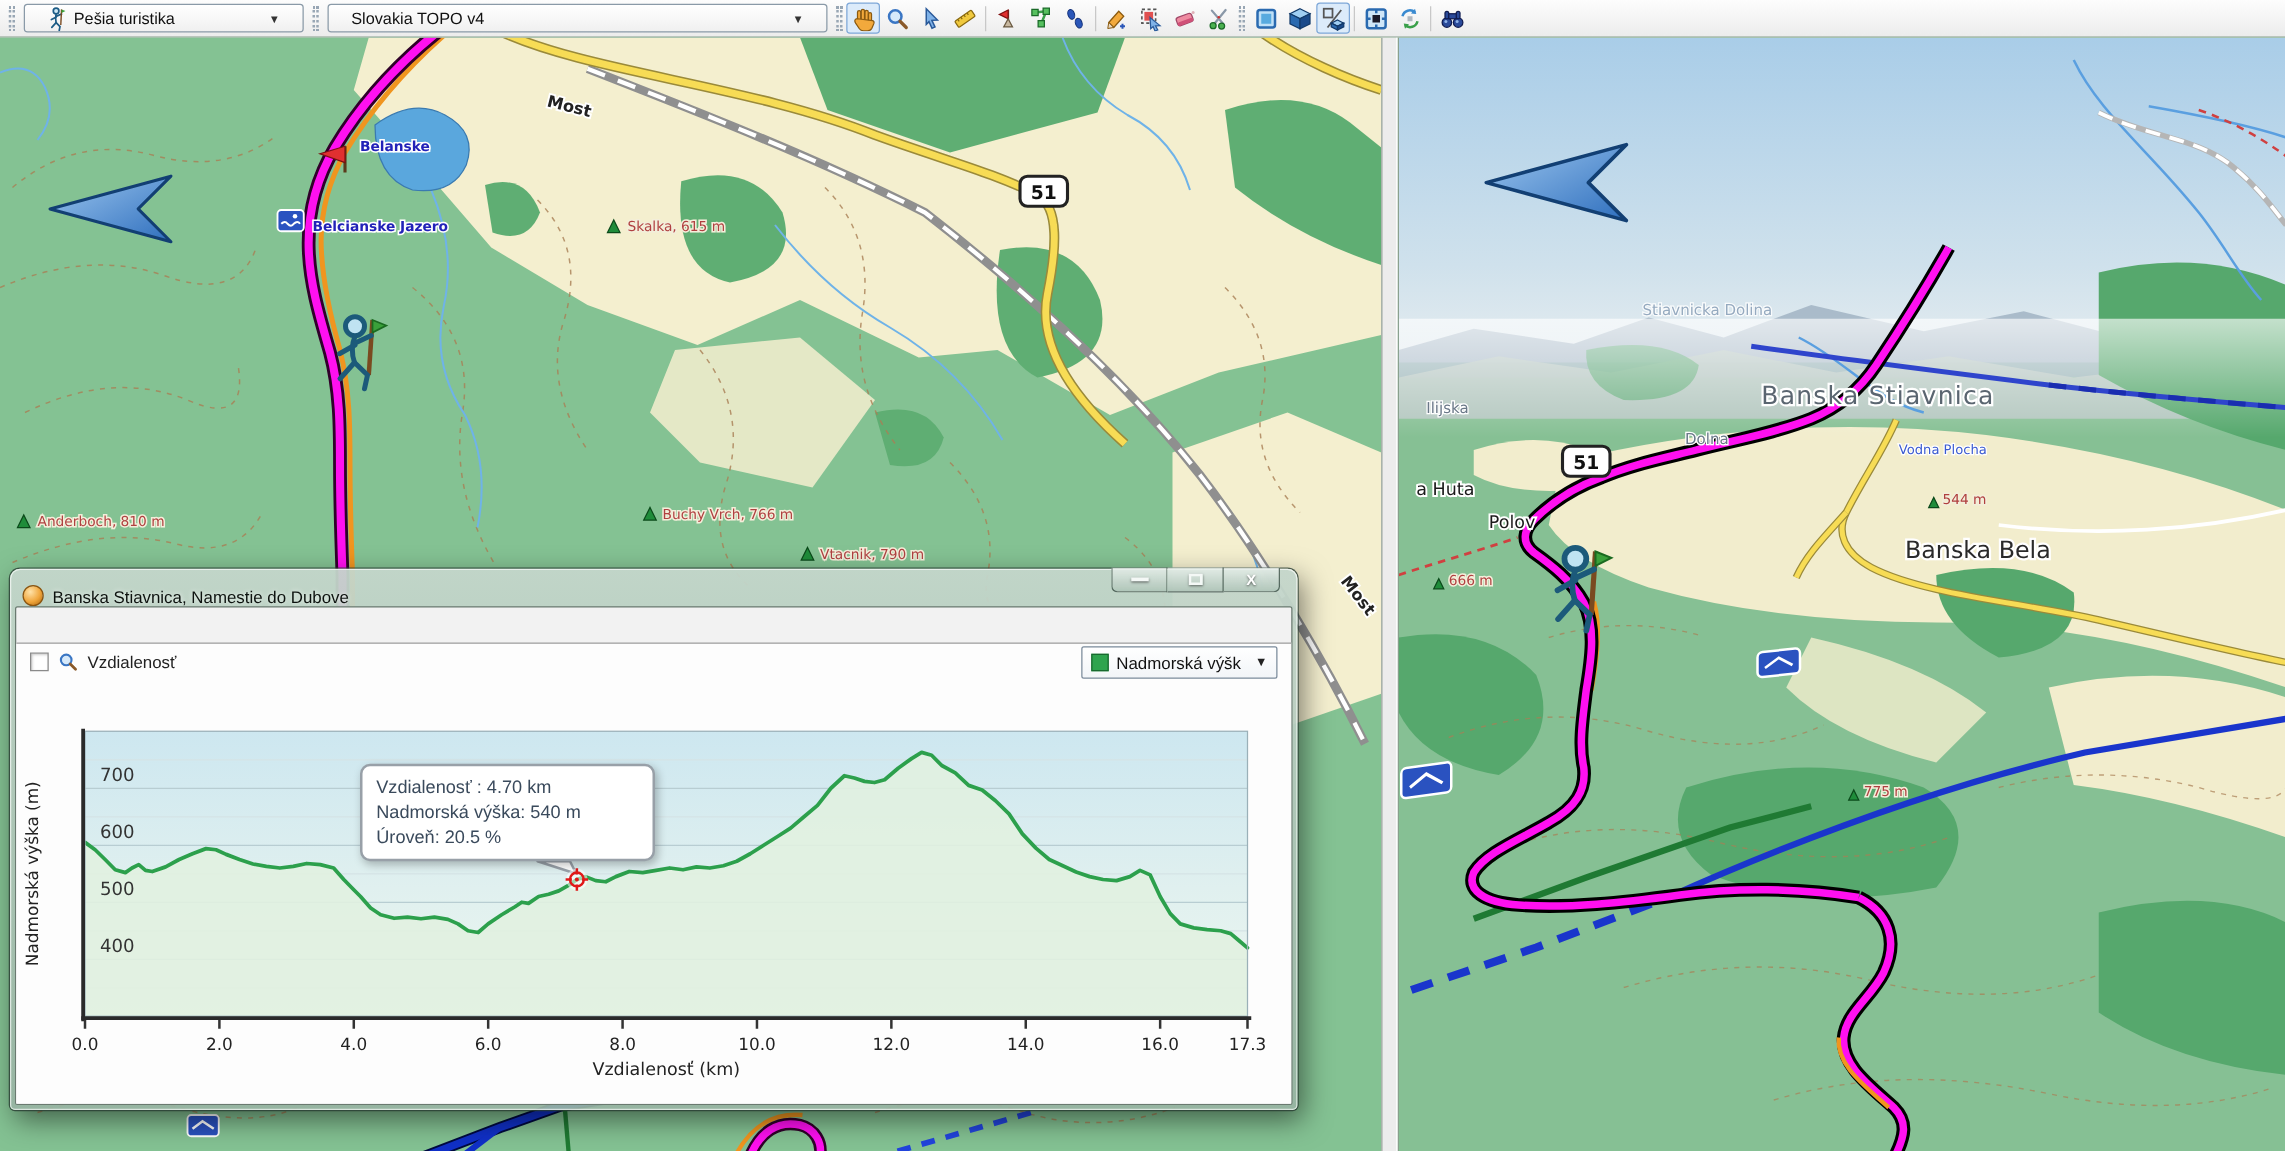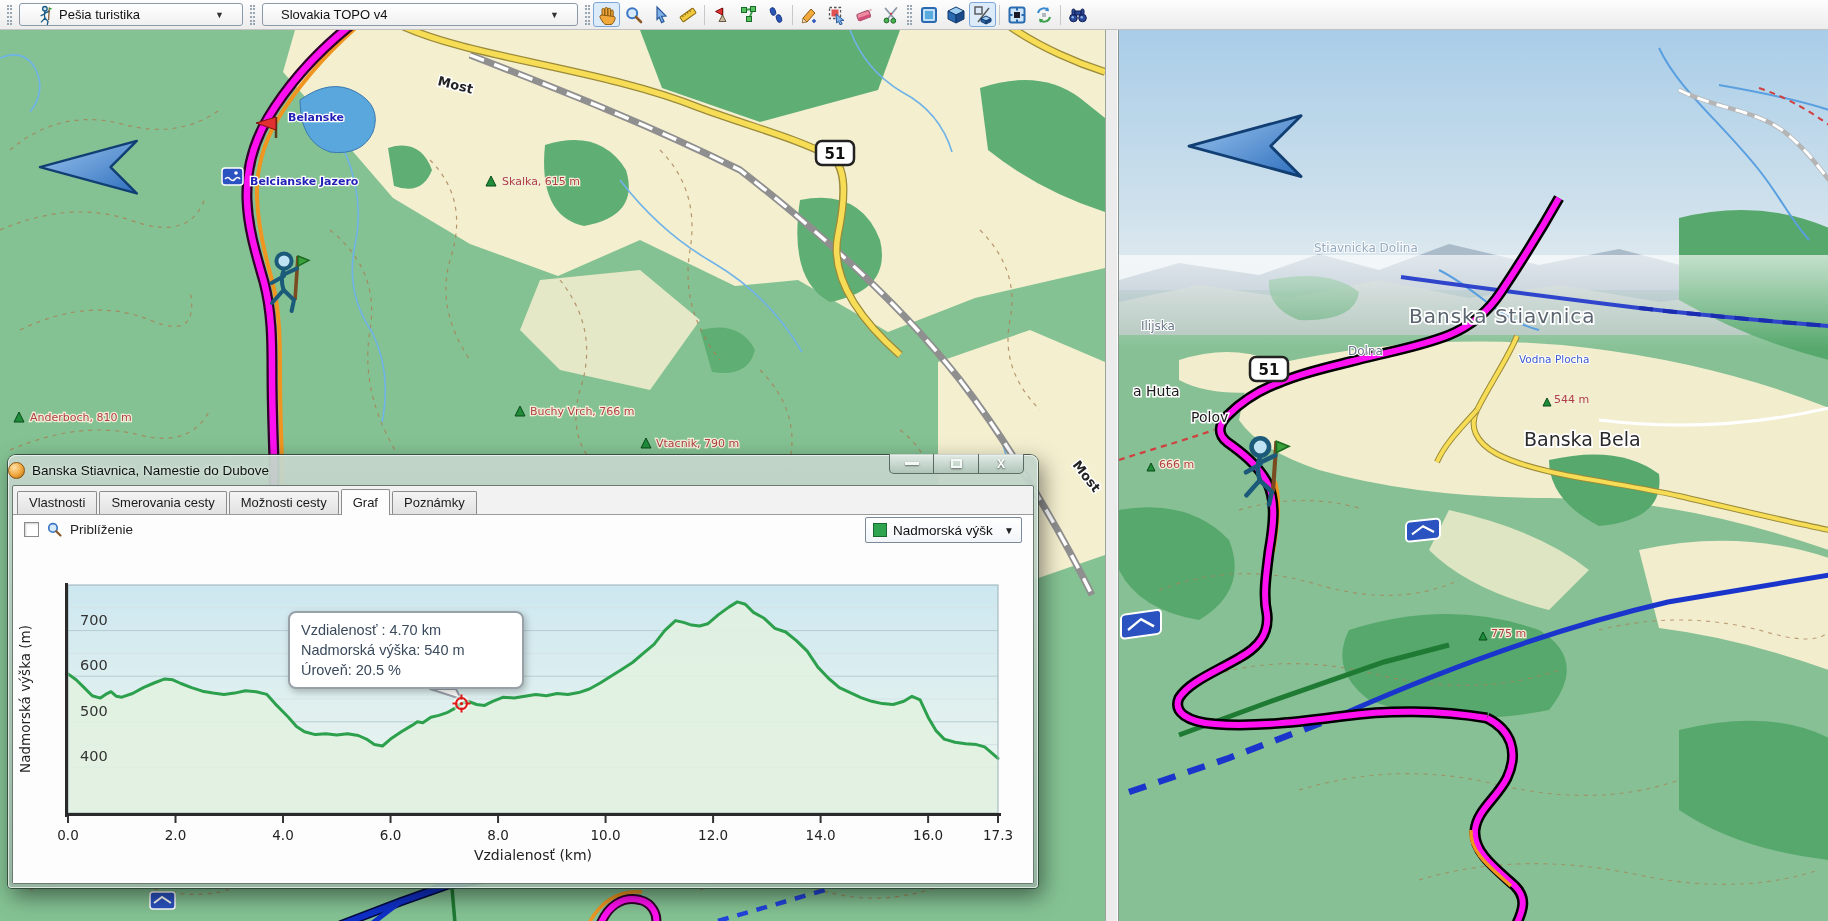--- a/index.html
+++ b/index.html
@@ -9,21 +9,21 @@
   
   .toolbar{position:absolute;left:0;top:0;width:100%;height:30px;
     background:linear-gradient(#fdfdfd,#ececec);border-bottom:1px solid #c2c2c2;
     display:flex;align-items:center;gap:4px;padding:0 4px;z-index:50;}
   .grip{width:5px;height:20px;border-left:2px dotted #98a6b4;border-right:2px dotted #98a6b4;margin:0 3px;}
   .tsep{width:1px;height:20px;background:#c8c8c8;margin:0 3px;}
   .combo{height:23px;background:linear-gradient(#ffffff,#f0f0f0);border:1px solid #8a9aa8;
     border-radius:3px;display:flex;align-items:center;padding:0 18px;gap:6px;color:#111;}
   .combo .caret{margin-left:auto;font-size:9px;color:#333;}
   .combo1{width:224px;}
-  .combo2{width:316px;align-items:center;}
+  .combo2{width:400px;align-items:center;}
   .tool-btn{width:27px;height:25px;border:1px solid transparent;border-radius:3px;
     display:flex;align-items:center;justify-content:center;}
   .tool-btn svg{width:20px;height:20px;}
   .tool-btn.selected{background:#dcebfa;border-color:#7da7d8;}
   
   .workspace{position:absolute;left:0;top:30px;width:1828px;height:891px;}
   .pane{position:absolute;top:0;height:891px;overflow:hidden;}
   .pane-left{left:0;width:1105px;}
   .divider{position:absolute;left:1105px;top:0;width:13px;height:891px;background:#ececec;
     border-left:1px solid #9aa49c;border-right:1px solid #ffffff;z-index:5;}
@@ -38,22 +38,22 @@
   .lbl-town{font-size:14px;fill:#1a1a1a;stroke:#fff;stroke-width:3px;paint-order:stroke;}
   .lbl-hazy{font-size:12px;fill:#8aa0b8;stroke:#ffffff;stroke-width:2px;paint-order:stroke;opacity:.85;}
   .lbl-hazy2{font-size:12px;fill:#6a7888;stroke:#ffffff;stroke-width:2px;paint-order:stroke;}
   .lbl-water{font-size:10.5px;fill:#3a5ad0;stroke:#fff;stroke-width:2px;paint-order:stroke;}
   .shield-txt{font-size:15px;font-weight:bold;fill:#111;}
   
   .dialog{position:absolute;left:8px;top:455px;width:1030px;height:433px;z-index:100;
     border-radius:8px 8px 4px 4px;
     background:linear-gradient(rgba(196,214,203,.95),rgba(152,180,163,.92));
     box-shadow:0 0 0 1px rgba(40,60,50,.8),4px 8px 22px rgba(0,0,0,.5),inset 0 0 0 1px rgba(255,255,255,.65);}
-  .dlg-titlebar{position:absolute;left:0;top:0;right:0;height:30px;display:flex;align-items:center;
-    gap:7px;color:#0d120f;font-size:13.5px;
+  .dlg-titlebar{position:absolute;left:0;top:0;right:0;height:30px;display:flex;align-items:flex-end;
+    padding-left:10px;gap:7px;color:#0d120f;font-size:13.5px;
     text-shadow:0 0 4px rgba(255,255,255,.9);}
   .dlg-icon{width:17px;height:17px;border-radius:50%;
     background:radial-gradient(circle at 35% 30%,#ffe2a8,#f0a63c 55%,#b26a10 95%);
     border:1px solid #8a5410;}
   .win-btns{position:absolute;top:-1px;right:14px;display:flex;z-index:3;}
   .win-btn{width:45px;height:20px;border:1px solid rgba(60,80,70,.8);border-top:none;
     background:linear-gradient(rgba(235,242,238,.8),rgba(170,192,180,.75));
     display:flex;align-items:center;justify-content:center;color:#fff;font-weight:bold;
     text-shadow:0 1px 2px rgba(0,0,0,.6);font-size:12px;}
   .win-btn+.win-btn{border-left:none;}
@@ -546,36 +546,29 @@
           <div class="glyph-min"></div>
         </div>
       <div class="win-btn">
           <div class="glyph-max"></div>
         </div>
       <div class="win-btn">
           <span>X</span>
         </div>
     </div>
     <div class="dlg-body"></div>
-    <div class="tabs" id="dlg-tabs">
-        <div class="tab">Vlastnosti</div>
-        <div class="tab">Smerovania cesty</div>
-        <div class="tab">Možnosti cesty</div>
-        <div class="tab active">Graf</div>
-        <div class="tab">Poznámky</div>
-      </div>
     <div class="tabpage"></div>
 
     <div class="chk-row">
       <div class="checkbox"></div>
       <svg viewBox="0 0 20 20" width="17" height="17">
         <circle cx="8.2" cy="8.2" r="5" fill="#d6e9fa" stroke="#3a76c4" stroke-width="2"></circle>
         <line x1="12" y1="12" x2="17" y2="17" stroke="#8a5a2a" stroke-width="2.6" stroke-linecap="round"></line>
       </svg>
-      <span class="chk-label">Priblíženie</span>
+      <span class="chk-label">Vzdialenosť</span>
     </div>
 
     <div class="legend-combo">
       <div class="legend-swatch"></div>
       <span class="txt">Nadmorská výšk</span>
       <span class="caret">▼</span>
     </div>
 
     <svg id="chart" viewBox="0 0 1030 338">
       <defs>

